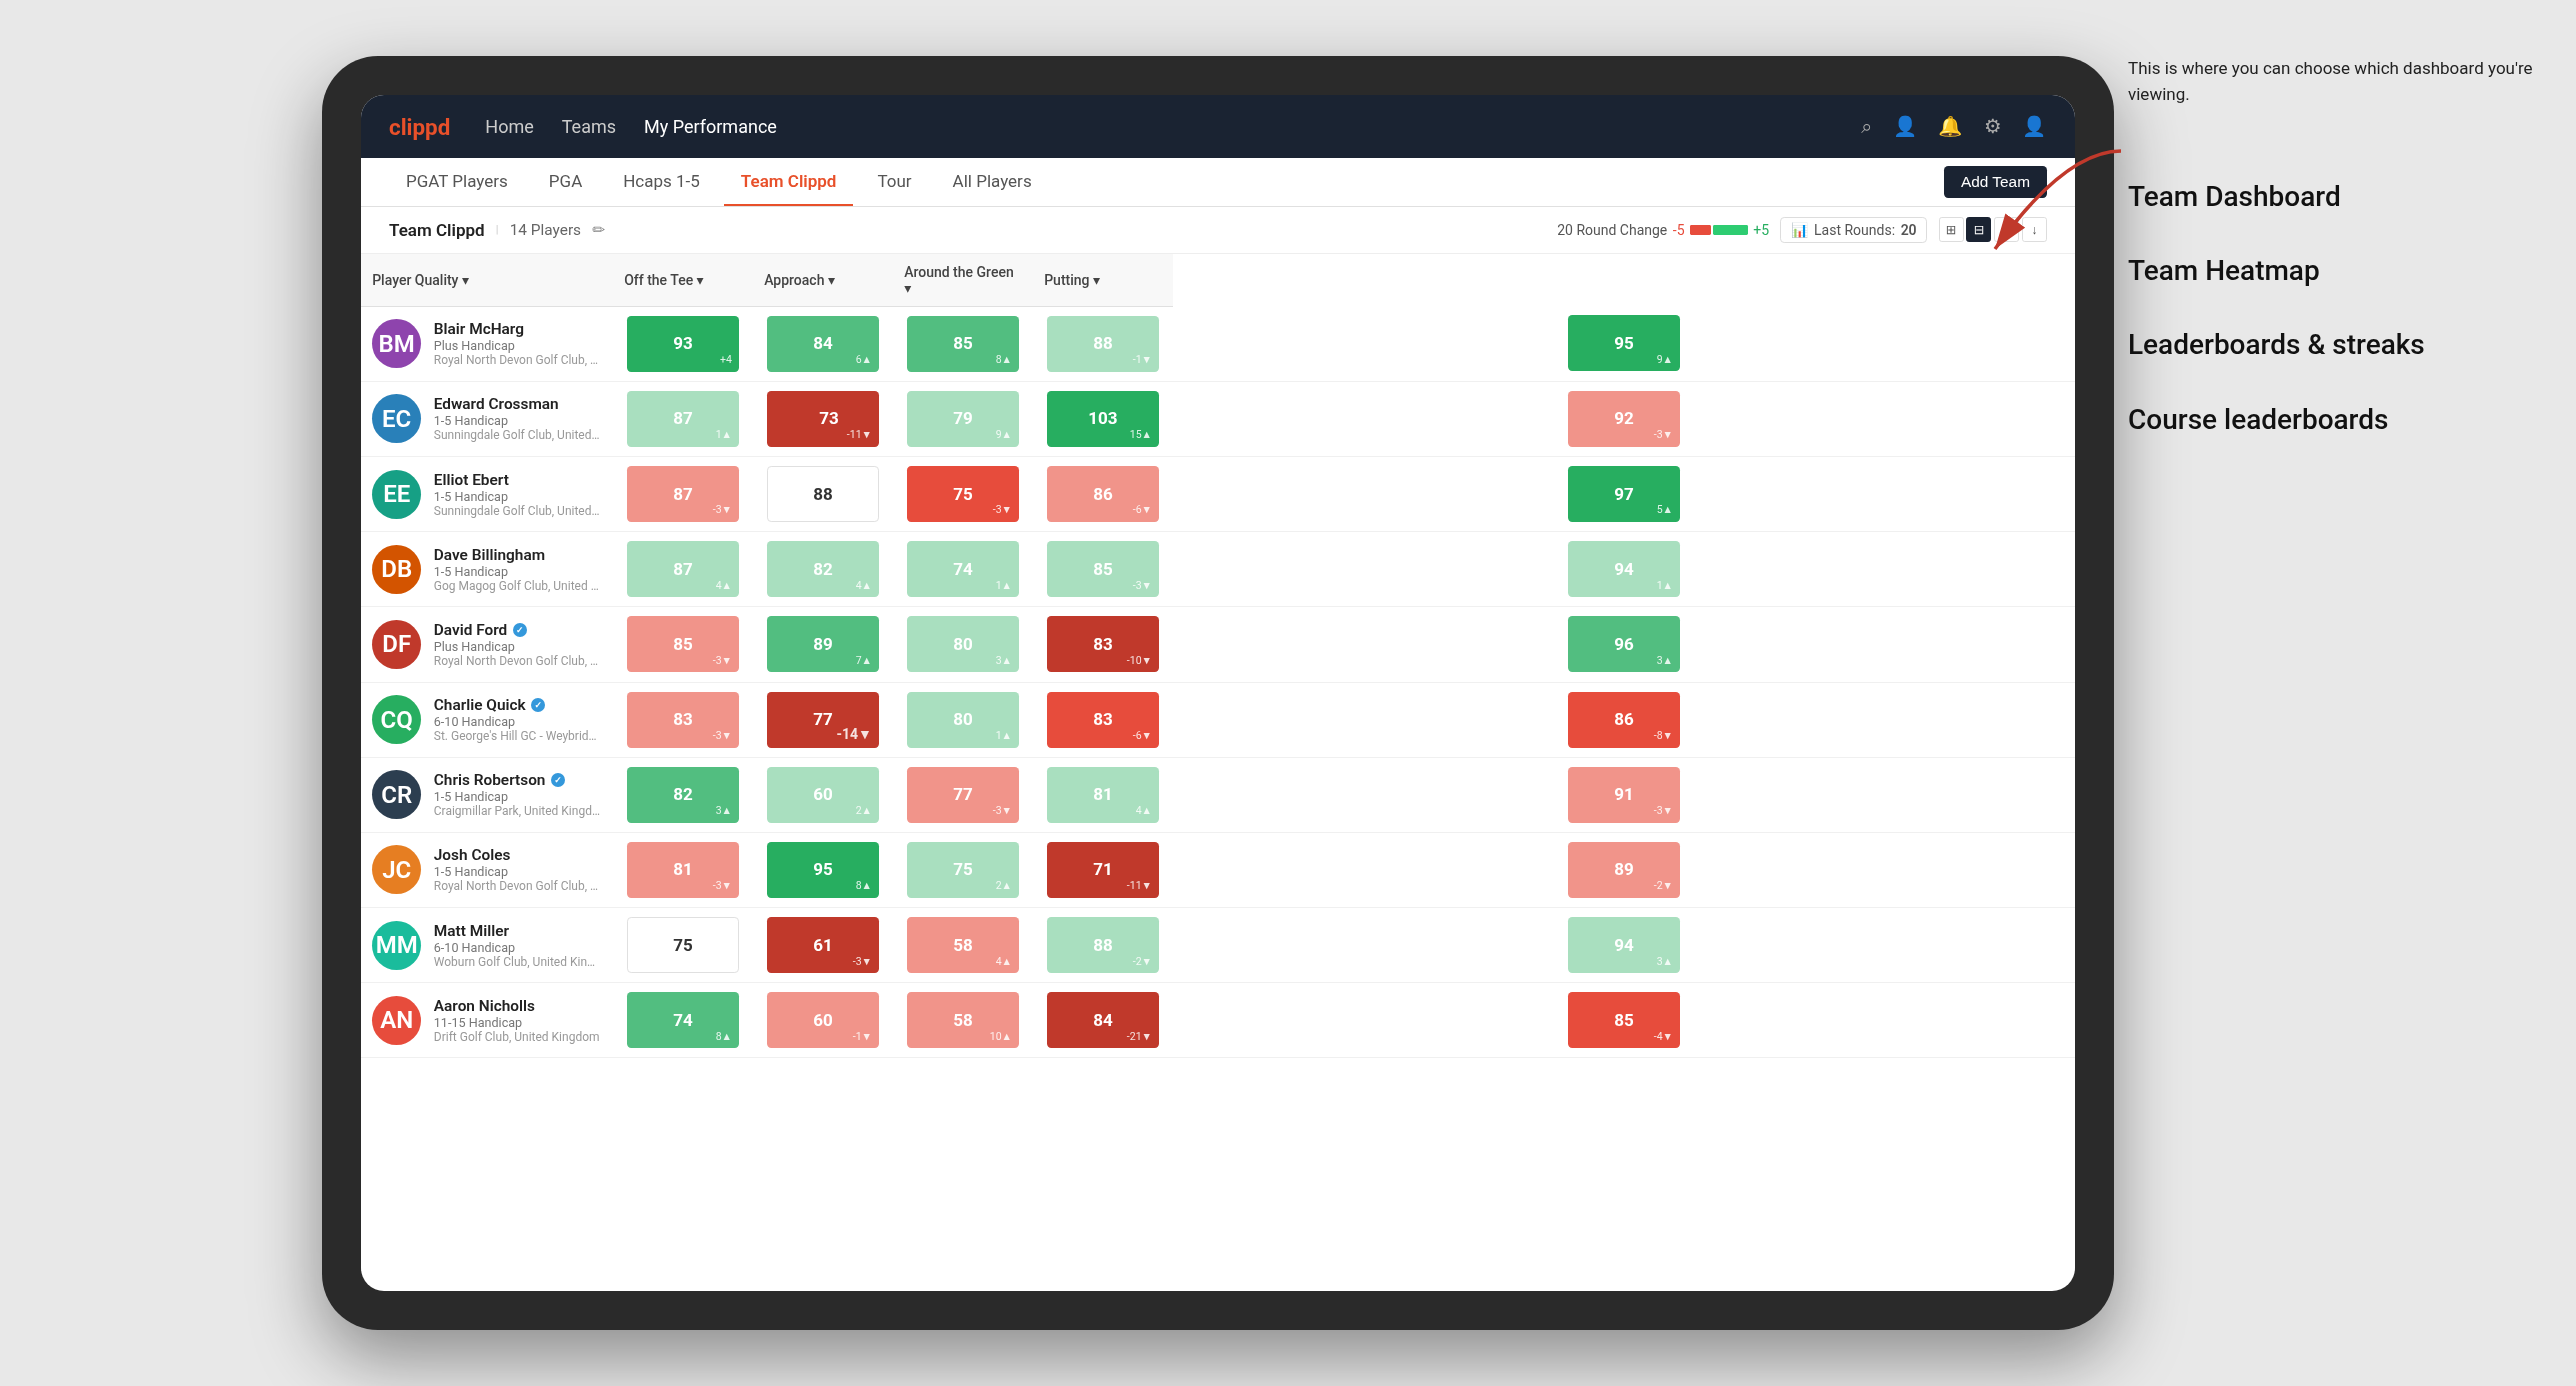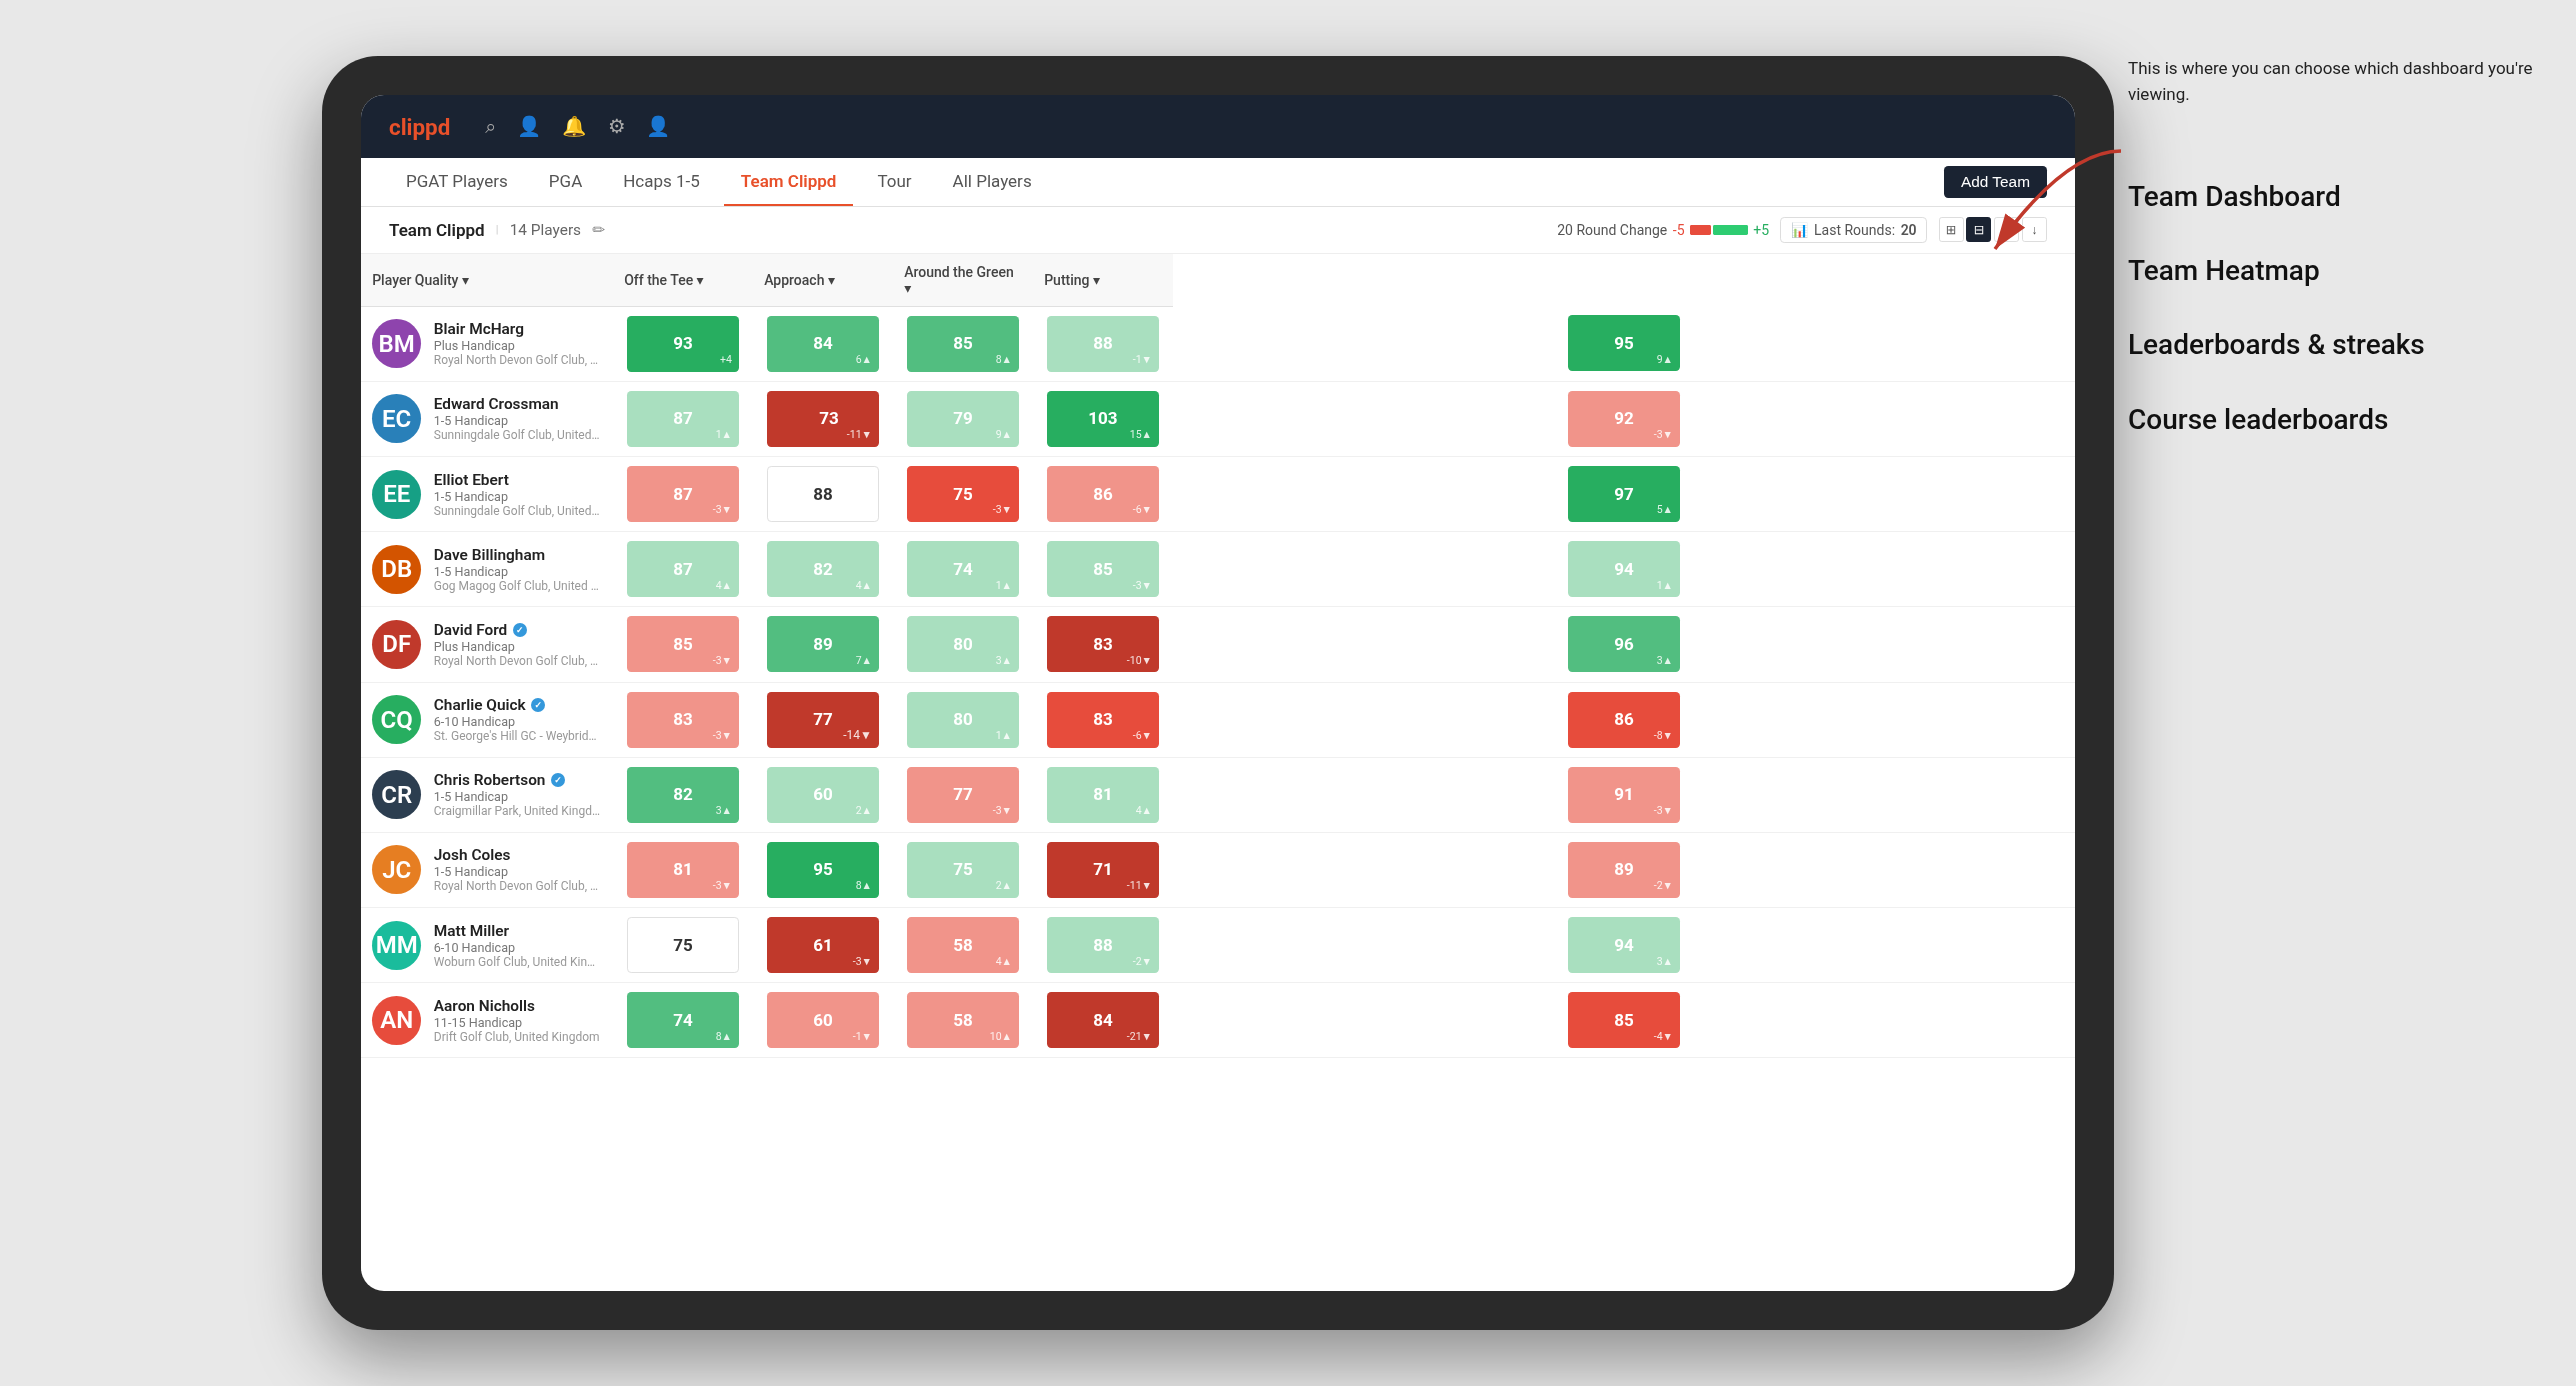--- a/index.html
+++ b/index.html
@@ -321,20 +321,25 @@
 </head>
 <body>
 
 <div style="position:relative; display:flex; align-items:center; justify-content:center; width:2576px; height:1386px; background:#e8e8e8;">
 
   <div class="tablet" style="margin-right:140px;">
     <div class="tablet-screen">
 
       <div class="navbar">
         <div class="navbar-logo">clippd</div>
+        <div class="navbar-nav">
+          <span class="navbar-nav-item">Home</span>
+          <span class="navbar-nav-item">Teams</span>
+          <span class="navbar-nav-item active">My Performance</span>
+        </div>
         <div class="navbar-right">
           <span class="navbar-icon">⌕</span>
           <span class="navbar-icon">👤</span>
           <span class="navbar-icon">🔔</span>
           <span class="navbar-icon">⚙</span>
           <span class="navbar-icon">👤</span>
         </div>
       </div>
 
       <div class="subnav">
@@ -630,21 +635,21 @@
     </td>
                 <td class="score-cell">
         <div class="score-box" style="background:#f1948a; ">
           <span class="score-main " style="color:#fff">83</span>
           <span class="score-change" style="color:#fff; opacity:0.85; font-size:10.5px;">-3▼</span>
         </div>
       </td>
                 <td class="score-cell">
         <div class="score-box" style="background:#c0392b; ">
           <span class="score-main " style="color:#fff">77</span>
-          <span class="score-change" style="color:#fff; opacity:0.85; font-size:12px;">-14▼</span>
+          <span class="score-change" style="color:#fff; opacity:0.85; font-size:14px;font-weight:bold;">-14▼</span>
         </div>
       </td>
                 <td class="score-cell">
         <div class="score-box" style="background:#a9dfbf; ">
           <span class="score-main " style="color:#fff">80</span>
           <span class="score-change" style="color:#fff; opacity:0.85; font-size:10.5px;">1▲</span>
         </div>
       </td>
                 <td class="score-cell">
         <div class="score-box" style="background:#e74c3c; ">

